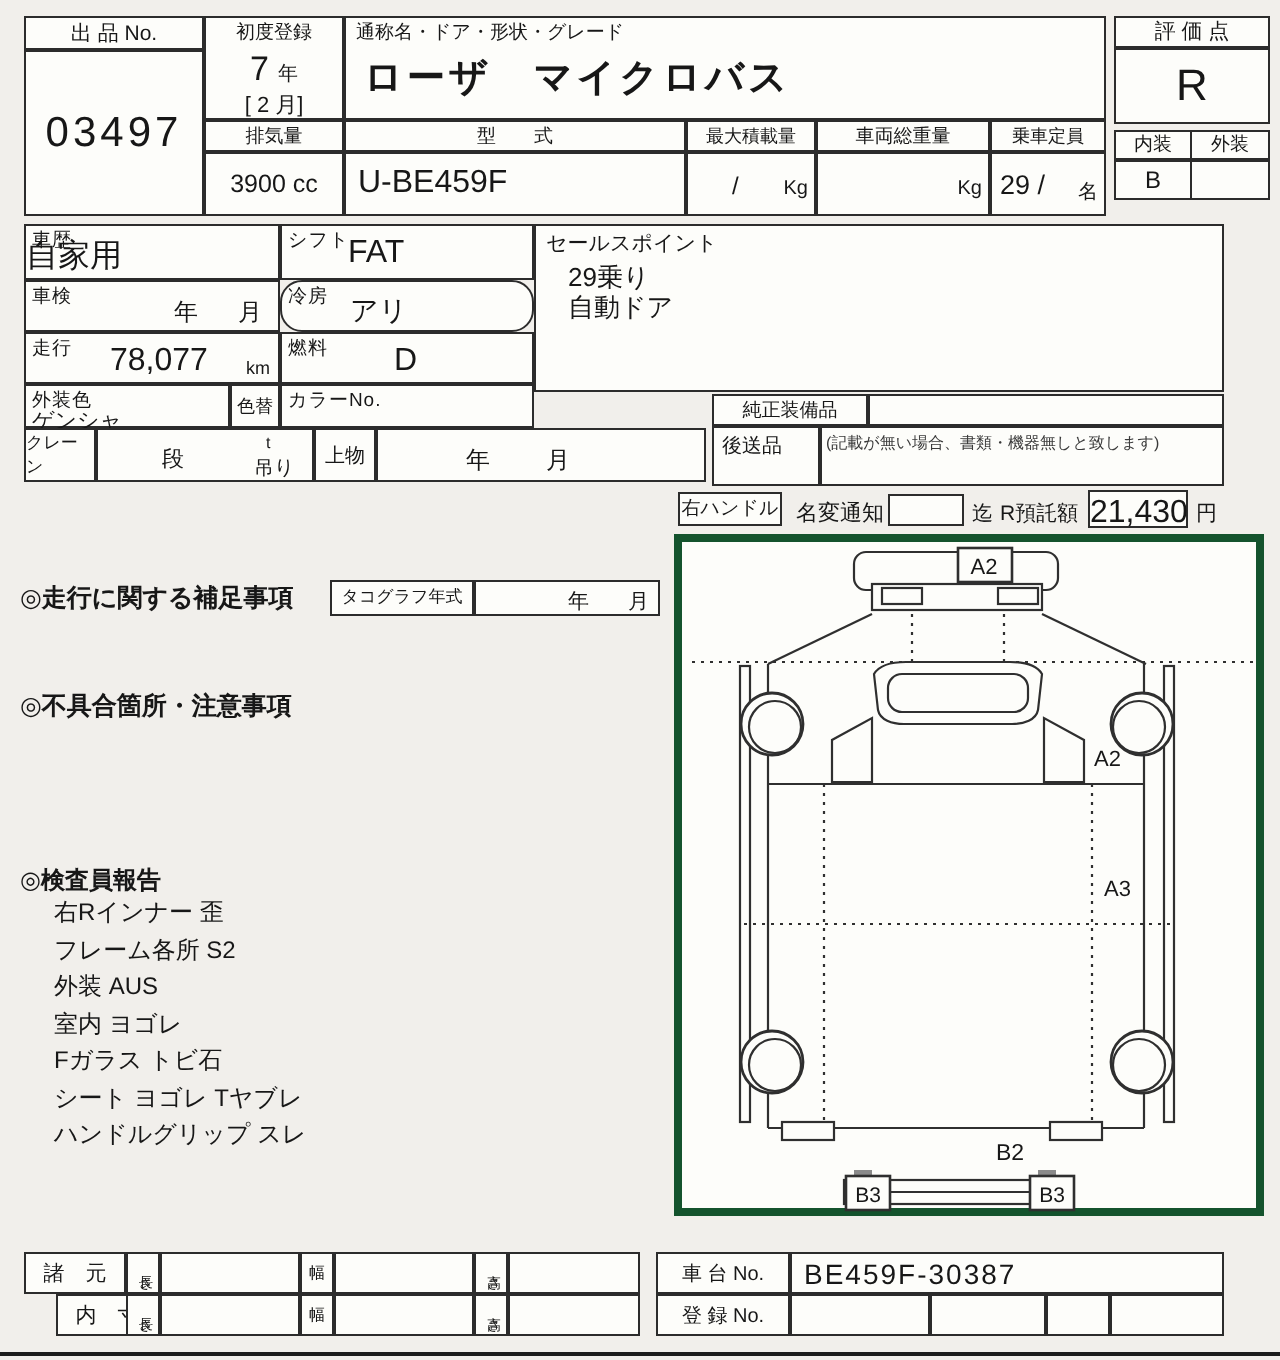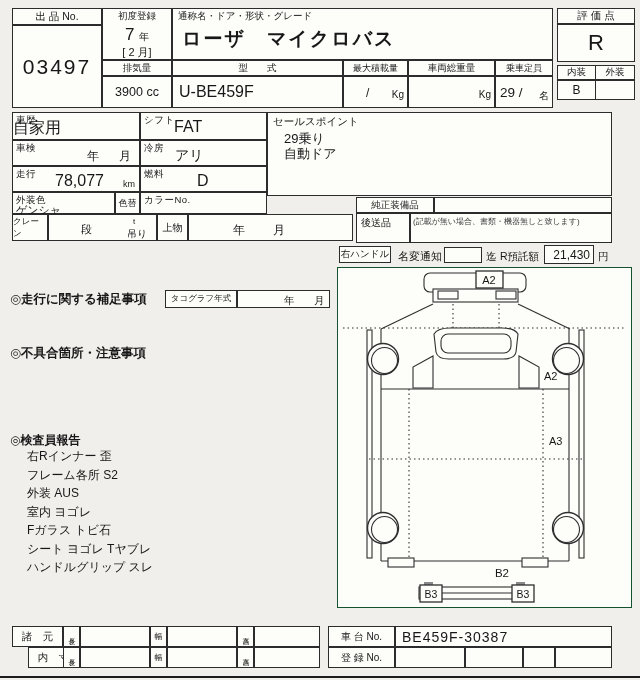--- a/index.html
+++ b/index.html
@@ -70,21 +70,21 @@
   <div class="bx" style="left:140px;top:112px;width:127px;height:28px;">
     <span class="cl">シフト</span>
     <div class="abs" style="left:33px;top:5px;font-size:16px;">FAT</div>
   </div>
 
   <div class="bx" style="left:12px;top:140px;width:128px;height:26px;">
     <span class="cl">車検</span>
     <span class="abs" style="left:74px;top:7px;font-size:12px;">年</span>
     <span class="abs" style="left:106px;top:7px;font-size:12px;">月</span>
   </div>
-  <div class="bx" style="left:140px;top:140px;width:127px;height:26px;">
+  <div class="bx" style="left:140px;top:140px;width:127px;height:26px;border-radius:11px;">
     <span class="cl">冷房</span>
     <div class="abs" style="left:34px;top:6px;font-size:14px;">アリ</div>
   </div>
 
   <div class="bx" style="left:12px;top:166px;width:128px;height:26px;">
     <span class="cl">走行</span>
     <span class="abs" style="left:42px;top:5px;font-size:16px;">78,077</span>
     <span class="abs" style="left:110px;top:12px;font-size:9px;">km</span>
   </div>
   <div class="bx" style="left:140px;top:166px;width:127px;height:26px;">
@@ -127,21 +127,21 @@
   <div class="bx" style="left:410px;top:213px;width:202px;height:30px;">
     <div style="font-size:8px;margin:2px 0 0 2px;color:#3a3a3a;" class="nowrap">(記載が無い場合、書類・機器無しと致します)</div>
   </div>
 
   <div class="bx ctr" style="left:339px;top:246px;width:52px;height:17px;font-size:9.5px;">右ハンドル</div>
   <span class="abs" style="left:398px;top:249px;font-size:11px;">名変通知</span>
   <div class="bx" style="left:444px;top:247px;width:38px;height:16px;"></div>
   <span class="abs" style="left:486px;top:250px;font-size:10.5px;">迄</span>
   <span class="abs" style="left:500px;top:250px;font-size:10.5px;">R預託額</span>
   <div class="bx" style="left:544px;top:245px;width:50px;height:19px;">
-    <div style="text-align:right;font-size:12px;margin:2px 3px 0 0;">21,430</div>
+    <div style="text-align:right;font-size:16px;margin:2px 3px 0 0;">21,430</div>
   </div>
   <span class="abs" style="left:598px;top:250px;font-size:10.5px;">円</span>
 
   <div class="abs" style="left:10px;top:291px;font-size:12.5px;font-weight:600;">◎走行に関する補足事項</div>
   <div class="bx ctr" style="left:165px;top:290px;width:72px;height:18px;font-size:8.5px;">タコグラフ年式</div>
   <div class="bx" style="left:237px;top:290px;width:93px;height:18px;">
     <span class="abs" style="left:46px;top:3px;font-size:10.5px;">年</span>
     <span class="abs" style="left:76px;top:3px;font-size:10.5px;">月</span>
   </div>
 
@@ -151,21 +151,21 @@
   <div class="abs" style="left:27px;top:447px;font-size:12px;line-height:18.5px;">
     <div>右Rインナー 歪</div>
     <div>フレーム各所 S2</div>
     <div>外装 AUS</div>
     <div>室内 ヨゴレ</div>
     <div>Fガラス トビ石</div>
     <div>シート ヨゴレ Tヤブレ</div>
     <div>ハンドルグリップ スレ</div>
   </div>
 
-  <div class="abs" style="left:337px;top:267px;width:295px;height:341px;background:#fdfdfa;border:1px solid #14532d;">
+  <div class="abs" style="left:337px;top:267px;width:295px;height:341px;background:#fdfdfa;border:4px solid #14532d;">
     <svg width="293" height="339" viewBox="0 0 293 339">
       <g stroke="#2f2f2f" stroke-width="1.1" fill="none">
 
         <line x1="5" y1="60" x2="288" y2="60" stroke-dasharray="1.5,3"></line>
 
         <rect x="29" y="62" width="5" height="228" fill="#fdfdfa"></rect>
         <rect x="241" y="62" width="5" height="228" fill="#fdfdfa"></rect>
 
         <line x1="95" y1="36" x2="43" y2="61"></line>
         <line x1="180" y1="36" x2="232" y2="61"></line>

